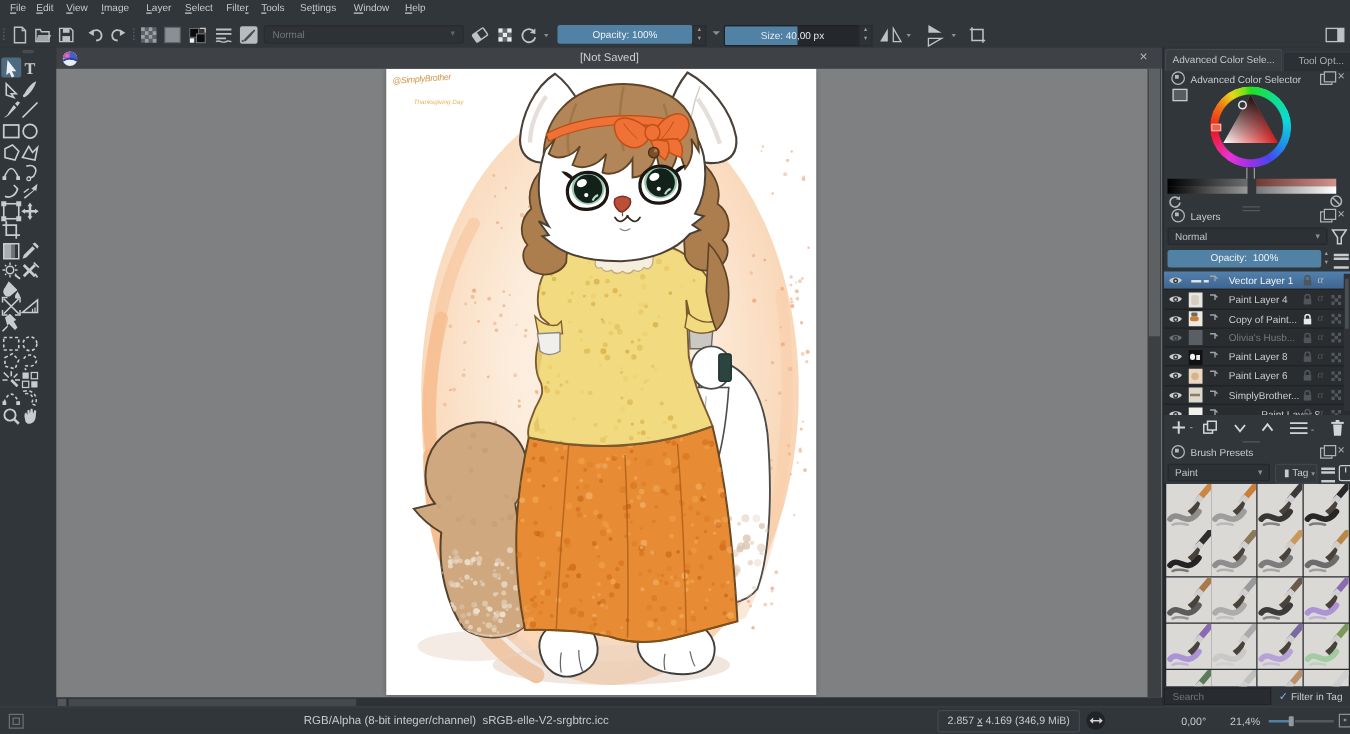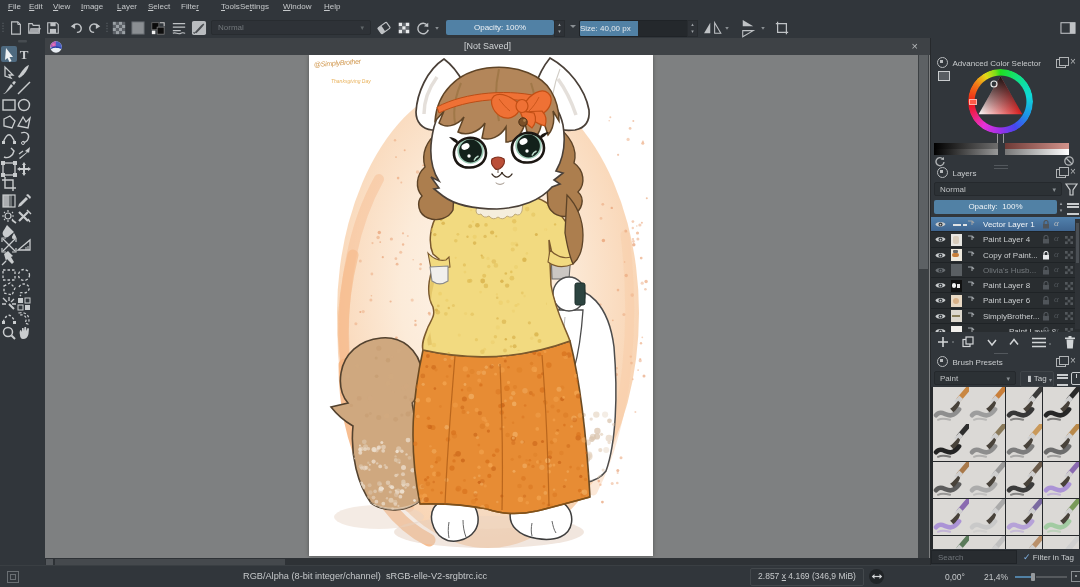--- a/index.html
+++ b/index.html
@@ -7,21 +7,21 @@
 <body>
 <div style="position:relative;width:1080px;height:587px;background:#31363b;">
 <div style="position:absolute;left:0;top:0;width:1080px;height:17px;background:#31363b;color:#c6c9cb;font-size:8px;">
       <span style="position:absolute;left:8px;top:2px;"><u>F</u>ile</span>
       <span style="position:absolute;left:29px;top:2px;"><u>E</u>dit</span>
       <span style="position:absolute;left:53px;top:2px;"><u>V</u>iew</span>
       <span style="position:absolute;left:81px;top:2px;"><u>I</u>mage</span>
       <span style="position:absolute;left:117px;top:2px;"><u>L</u>ayer</span>
       <span style="position:absolute;left:148px;top:2px;"><u>S</u>elect</span>
       <span style="position:absolute;left:181px;top:2px;">Filte<u>r</u></span>
-      <span style="position:absolute;left:221px;top:2px;"><u>T</u>ools</span>
+      <span style="position:absolute;left:209px;top:2px;"><u>T</u>ools</span>
       <span style="position:absolute;left:240px;top:2px;">Se<u>t</u>tings</span>
       <span style="position:absolute;left:283px;top:2px;"><u>W</u>indow</span>
       <span style="position:absolute;left:324px;top:2px;"><u>H</u>elp</span>
     </div>
 <div style="position:absolute;left:0;top:17px;width:1080px;height:21px;background:#31363b;border-bottom:1px solid #292d31;">
 <svg width="1080" height="22" viewBox="0 0 1080 22" style="position:absolute;left:0;top:0">
         <g transform="translate(3,11) scale(0.88)">
           <path d="M0,-6 L0,6" stroke="#53585d" stroke-width="1.5" stroke-dasharray="1.5,1.5"></path>
         </g>
         <g transform="translate(16,11) scale(0.88)">
@@ -134,21 +134,21 @@
           <rect x="-8" y="-6" width="16" height="12" fill="none" stroke="#bfc2c5" stroke-width="1.2"></rect>
           <rect x="2" y="-6" width="6" height="12" fill="#bfc2c5"></rect>
         </g>
       </svg>
 <div style="position:absolute;left:211px;top:3px;width:160px;height:15px;background:#2e3237;border:1px solid #282c30;border-radius:2px;color:#73787c;font-size:8px;line-height:14px;padding-left:6px;box-sizing:border-box;">Normal<span style="position:absolute;right:6px;top:0px;color:#61666a;font-size:7px;">▾</span></div>
 <div style="position:absolute;left:446px;top:3px;width:108px;height:15px;background:#5181a5;border-radius:2px;color:#eef2f5;font-size:8px;line-height:15px;text-align:center;">Opacity: 100%</div>
 <div style="position:absolute;left:554px;top:3px;width:9px;height:15px;background:#2e3237;border:1px solid #282c30;font-size:5px;color:#9a9fa3;line-height:7px;text-align:center;">▴<br>▾</div>
 <div style="position:absolute;left:570px;top:8px;width:0;height:0;border:3px solid transparent;border-top-color:#8a8f93;"></div>
 <div style="position:absolute;left:579px;top:3px;width:108px;height:15px;background:#24282c;border:1px solid #1f2327;border-radius:2px;overflow:hidden;">
   <div style="position:absolute;left:0;top:0;width:58px;height:15px;background:#5181a5;"></div>
-  <div style="position:absolute;left:0;top:0;width:108px;color:#e6eaed;font-size:8px;line-height:15px;">Size: 40,00 px</div>
+  <div style="position:absolute;left:0;top:0;width:108px;text-align:center;color:#e6eaed;font-size:8px;line-height:15px;">Size: 40,00 px</div>
 </div>
 <div style="position:absolute;left:687px;top:3px;width:9px;height:15px;background:#2e3237;border:1px solid #282c30;font-size:5px;color:#9a9fa3;line-height:7px;text-align:center;">▴<br>▾</div>
 </div>
 <div style="position:absolute;left:0;top:38px;width:45px;height:527px;background:#31363b;border-right:1px solid #26292c;">
       <svg width="45" height="527" viewBox="0 0 45 527" style="position:absolute;left:0;top:0">
         <rect x="18" y="2" width="9" height="2.5" rx="1" fill="#474c51"></rect>
         <g transform="translate(9,16)">
           <rect x="-8" y="-8" width="16" height="16" rx="2" fill="#4e6a80"></rect>
           <path d="M-3,-6 L4,3 L0.5,3 L2.5,7 L0.5,8 L-1.5,4 L-4,6 Z" fill="#eef1f3"></path>
         </g>
@@ -1193,20 +1193,24 @@
   <div style="position:absolute;left:873px;top:0;width:11px;height:503px;background:#3c4043;">
     <div style="position:absolute;left:1px;top:0px;width:9px;height:214px;background:#5d6164;"></div>
   </div>
 </div>
 </div>
 <div style="position:absolute;left:45px;top:558px;width:885px;height:8px;background:#2e3236;">
 <div style="position:absolute;left:1px;top:1px;width:7px;height:6px;background:#53575b;"></div>
 <div style="position:absolute;left:10px;top:1px;width:230px;height:6px;background:#45494d;"></div>
 </div>
 <div style="position:absolute;left:930px;top:38px;width:150px;height:527px;background:#31363b;border-left:1px solid #26292c;box-sizing:border-box;">
+<div style="position:absolute;left:0;top:0;width:150px;height:18px;">
+<div style="position:absolute;left:1px;top:1px;width:92px;height:17px;background:#383d42;border:1px solid #454a4f;border-bottom:none;border-radius:3px 3px 0 0;color:#c4c7c9;font-size:8px;line-height:16px;text-align:center;">Advanced Color Sele...</div>
+<div style="position:absolute;left:95px;top:3px;width:60px;height:15px;background:#2c3034;border:1px solid #3a3f44;border-bottom:none;border-radius:3px 3px 0 0;color:#aaadaf;font-size:8px;line-height:14px;text-align:center;">Tool Opt...</div>
+</div>
       <div style="position:absolute;left:6px;top:19px;width:138px;height:13px;color:#c9ccce;font-size:8px;line-height:13px;">
 <span style="display:inline-block;width:9px;height:9px;border:1px solid #b6b9bb;border-radius:50%;vertical-align:-2px;position:relative;">
 <span style="position:absolute;left:2px;top:2px;width:3px;height:3px;background:#b6b9bb;"></span></span>
 &nbsp;Advanced Color Selector</div>
       <div style="position:absolute;left:125px;top:21px;width:8px;height:7px;border:1px solid #b0b3b5;"></div>
 <div style="position:absolute;left:128px;top:19px;width:8px;height:7px;border:1px solid #b0b3b5;background:#31363b;"></div>
 <div style="position:absolute;left:139px;top:19px;color:#b0b3b5;font-size:10px;line-height:10px;">×</div>
       <div style="position:absolute;left:7px;top:33px;width:10px;height:8px;border:1px solid #c9ccce;background:#585d62;"></div>
       <div style="position:absolute;left:37px;top:31px;width:65px;height:65px;border-radius:50%;
 background:conic-gradient(from 0deg,#21e021,#0fe08c 40deg,#0fd8d8 80deg,#1e90e8 120deg,#4646f0 150deg,#9b30e8 180deg,#e832d8 215deg,#f01616 265deg,#f07818 305deg,#e8d818 330deg,#7ce018 350deg,#21e021 360deg);

